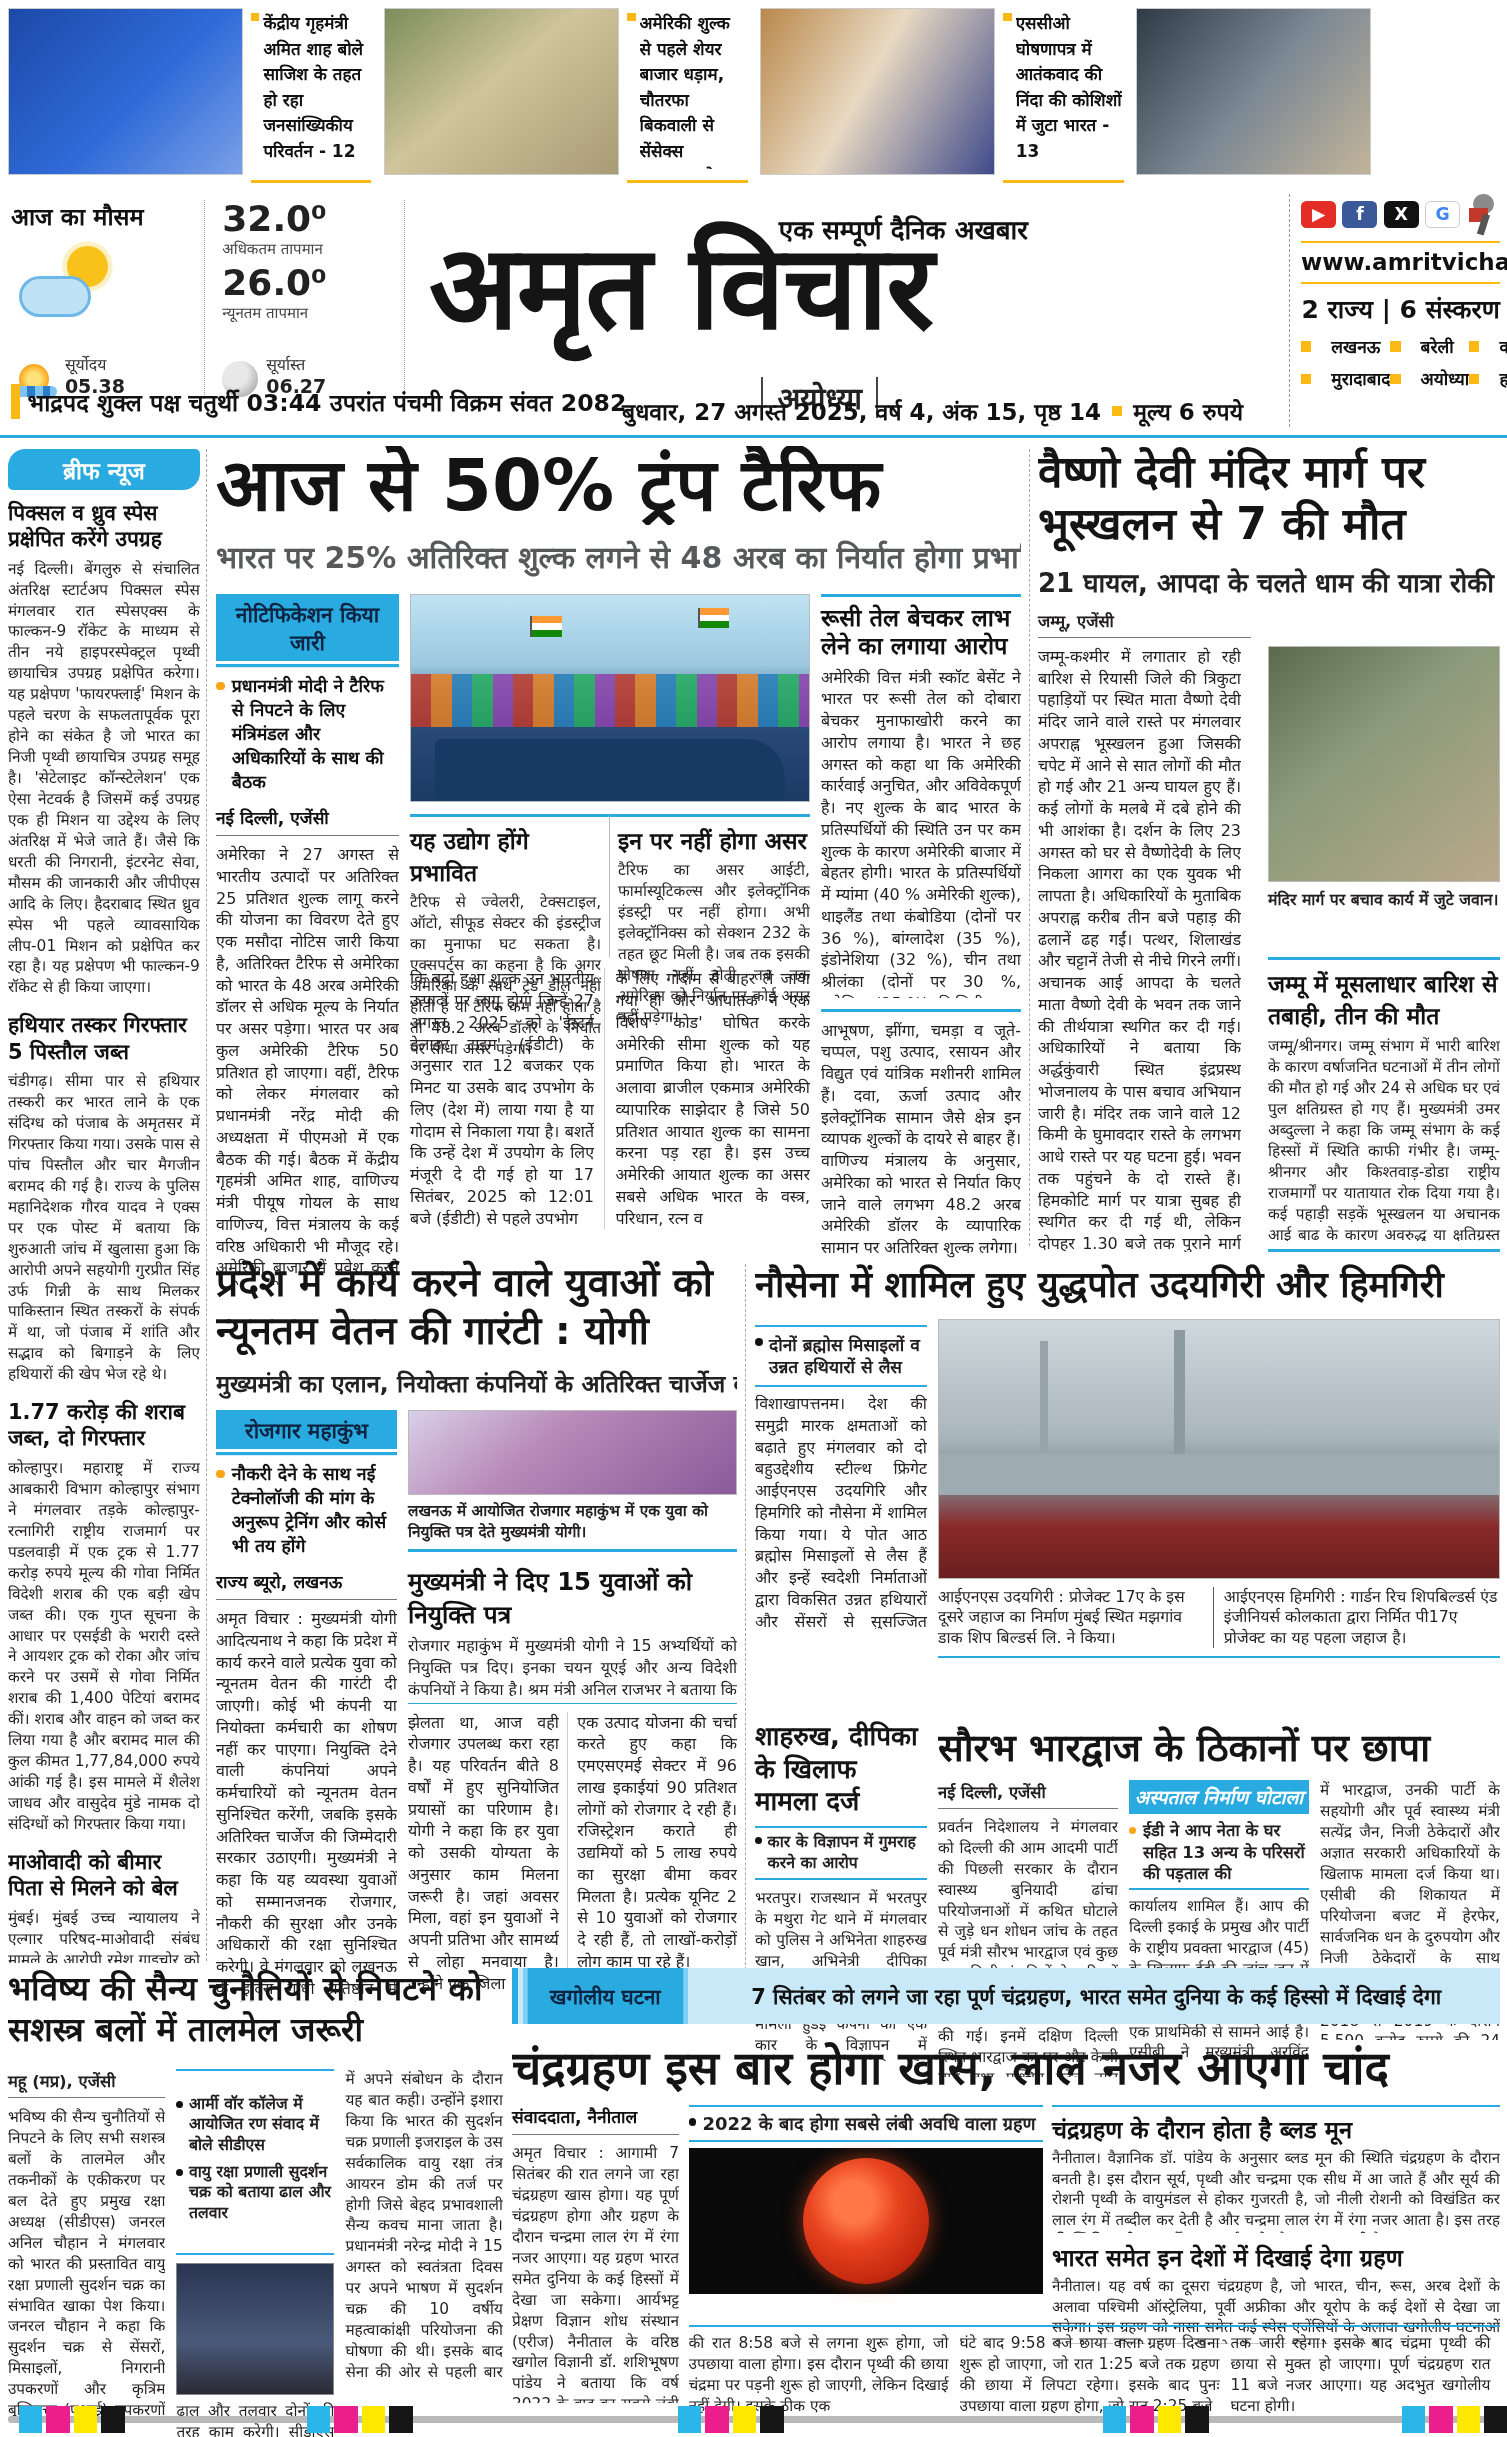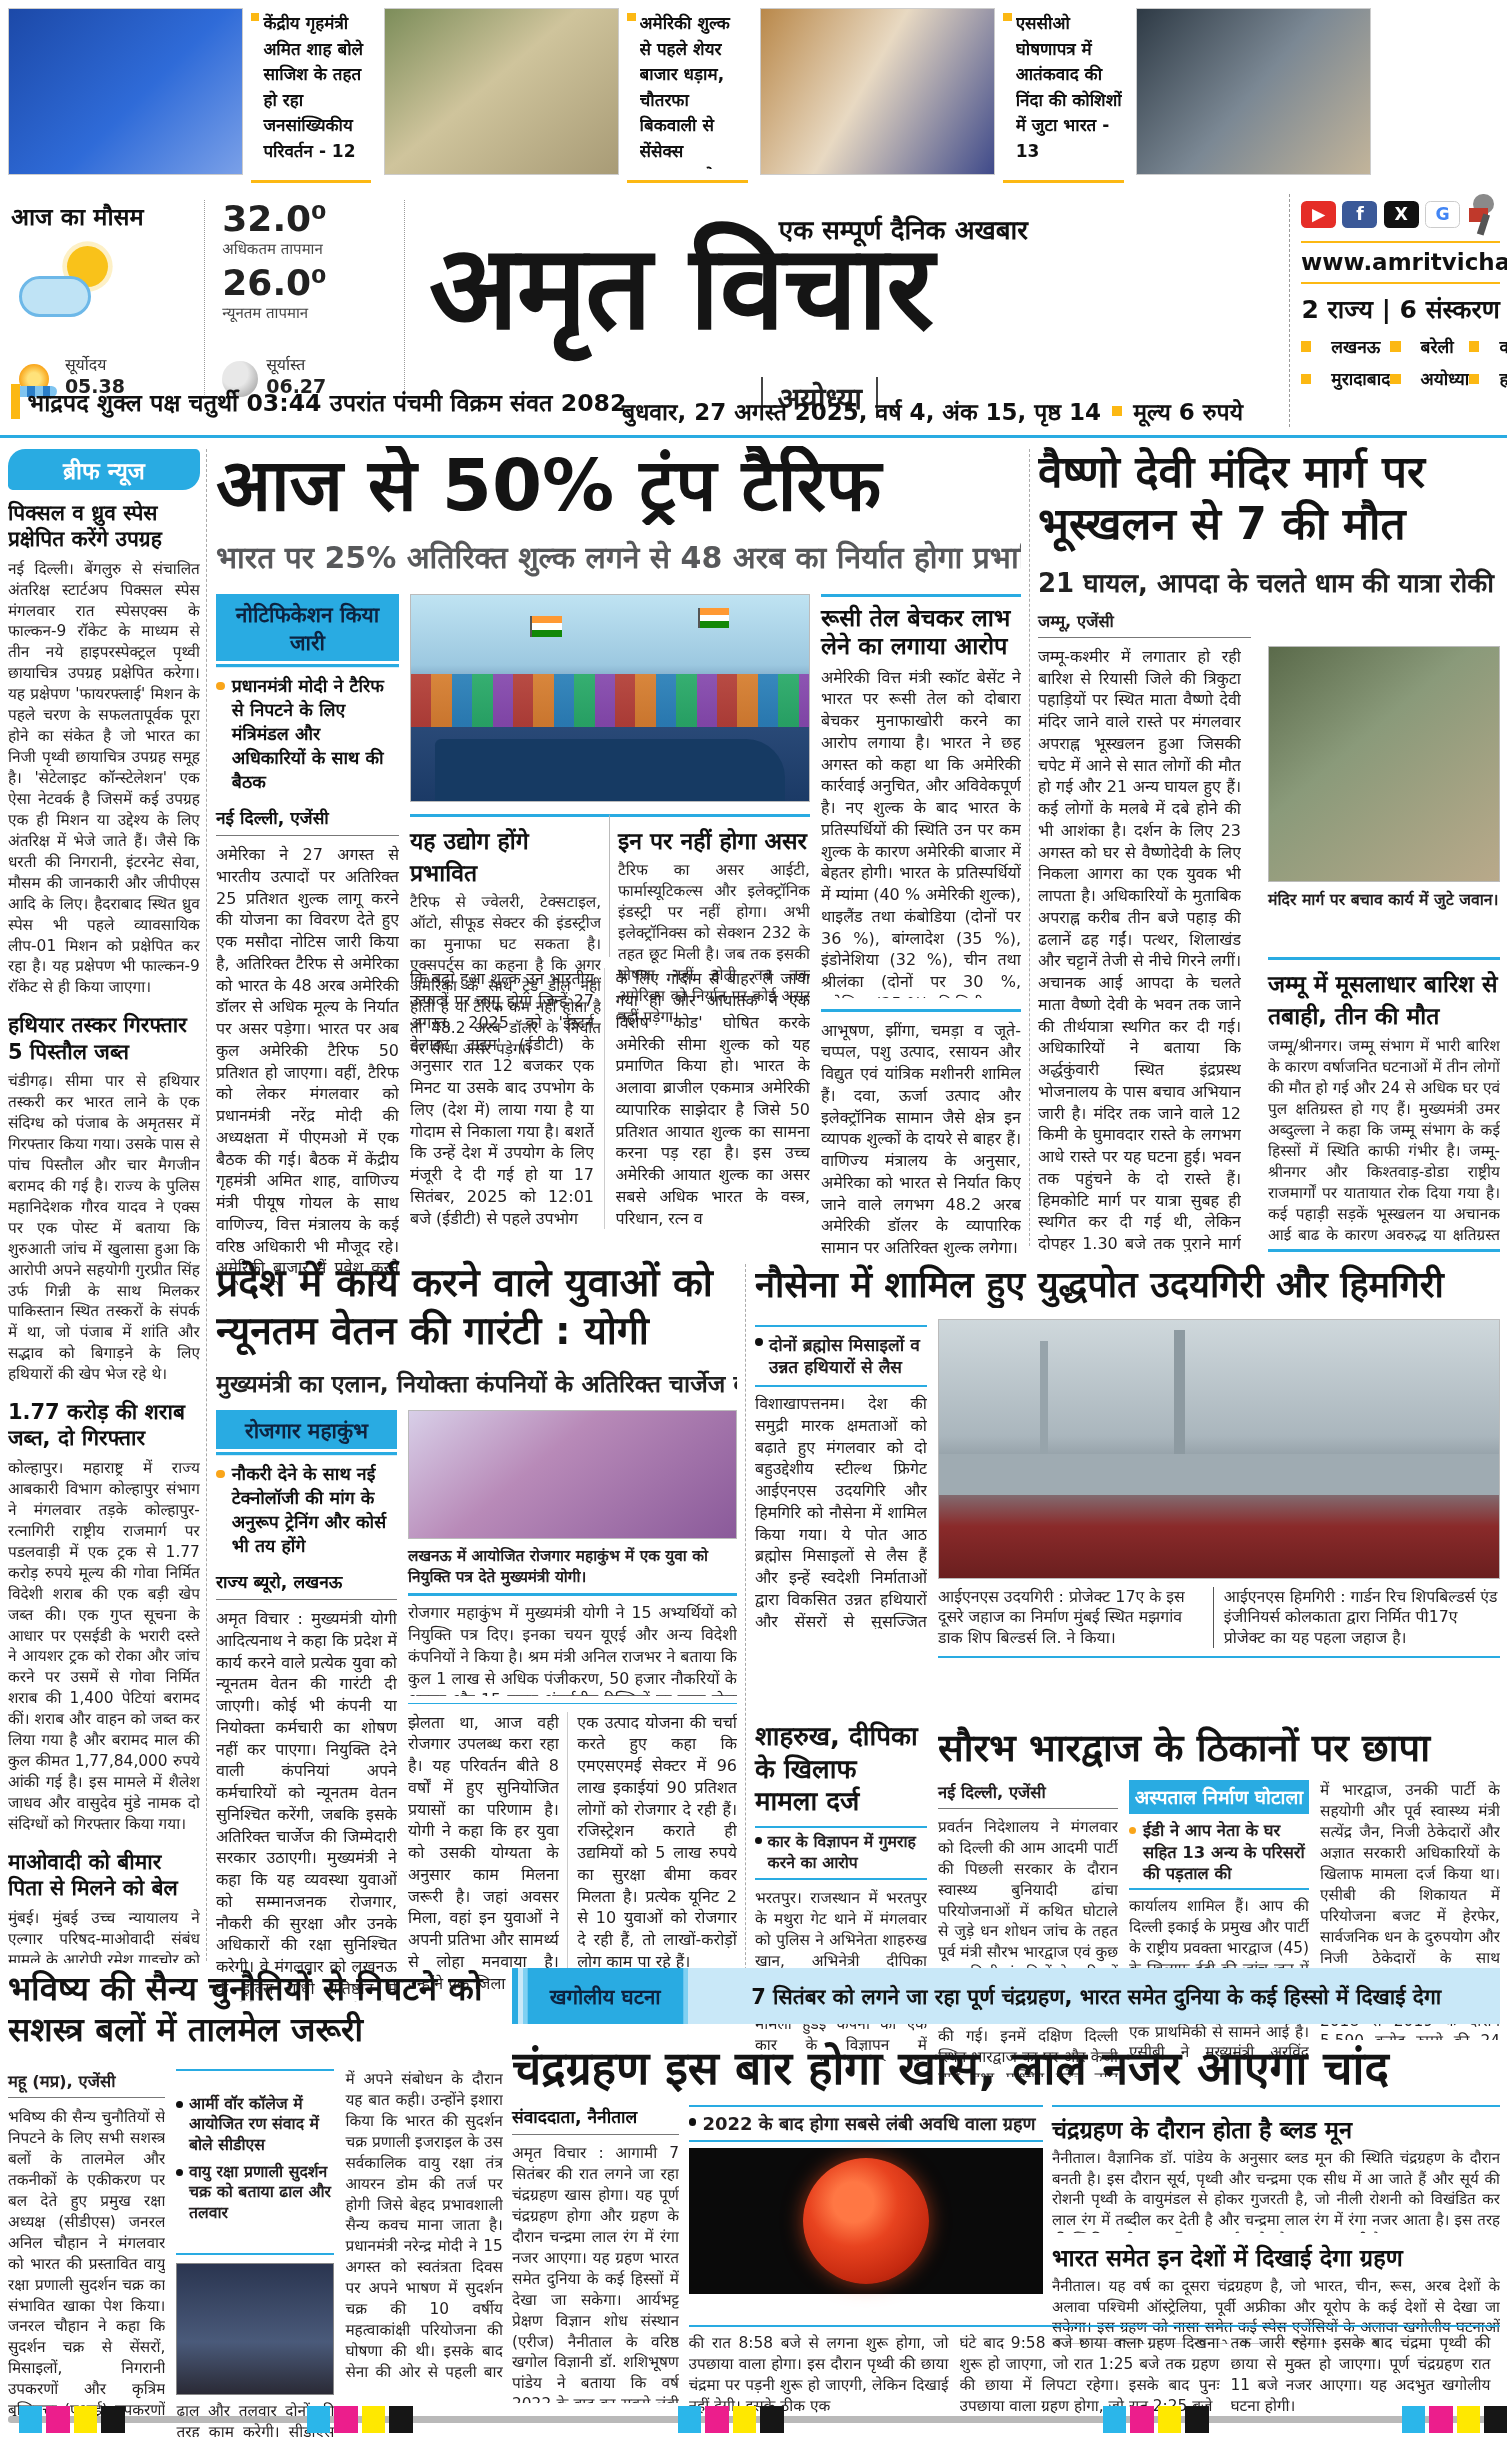--- a/index.html
+++ b/index.html
@@ -160,21 +160,21 @@
   .shah { width:172px; flex:none; }
   .sh-h { font-weight:bold; font-size:26px; line-height:1.25; color:#141414; margin-bottom:7.9px; }
   .sh-bullet { border-top:2.4px solid #29abe2; border-bottom:2.4px solid #29abe2; padding:4.7px 0 4.7px 12.6px; position:relative; font-weight:bold; font-size:15.8px; line-height:1.3; margin-bottom:7.9px; }
   .sh-bullet .sq { position:absolute; left:0; top:9.5px; width:7px; height:7px; background:#111; border-radius:50%; }
   .shah .body { font-size:15.4px; height:173px; }
   .saurabh { flex:1; }
   .sa-h { font-weight:bold; font-size:38px; color:#141414; white-space:nowrap; overflow:hidden; margin-bottom:7.9px; }
   .sa-cols { display:flex; gap:11px; height:260px; }
   .sa-cols .c { width:180px; }
   .sa-byline { font-weight:bold; font-size:16.5px; border-bottom:1.6px solid #777; padding-bottom:4.7px; margin-bottom:7.9px; }
-  .sa-box { background:#29abe2; color:#fff; font-weight:bold; font-size:19px; text-align:center; padding:3.9px 1.6px; margin-bottom:6.3px; }
+  .sa-box { background:#29abe2; color:#fff; font-weight:bold; font-size:19px; text-align:center; padding:3.9px 1.6px; margin-bottom:6.3px;font-style:italic; }
   .sa-bullet { position:relative; padding-left:14px; font-weight:bold; font-size:16.5px; line-height:1.3; border-bottom:2.4px solid #29abe2; padding-bottom:3px; margin-bottom:6.3px; }
   .sa-bullet .sq { position:absolute; left:0; top:6.3px; width:7px; height:7px; background:#f9a51a; border-radius:50%; }
   .sa-cols .body { font-size:15.4px; height:100%; }
 
   
   .cds { position:absolute; left:7.9px; top:1968px; width:495px; height:432px; }
   .c-h { font-weight:bold; font-size:33px; line-height:1.25; color:#141414; height:93px; overflow:hidden; }
   .c-cols { display:flex; gap:11px; margin-top:7.9px; height:315px; }
   .c-cols .c { width:158px; }
   .c-byline { font-weight:bold; font-size:16.5px; border-bottom:1.6px solid #777; padding-bottom:4.7px; margin-bottom:9.5px; }
@@ -437,20 +437,21 @@
     <div class="y-grid">
       <div class="y-colA">
         <div class="cyanbox">रोजगार महाकुंभ</div>
         <div class="lead-bullet"><span class="sq"></span><span>नौकरी देने के साथ नई टेक्नोलॉजी की मांग के अनुरूप ट्रेनिंग और कोर्स भी तय होंगे</span></div>
         <div class="byline">राज्य ब्यूरो, लखनऊ</div>
         <div class="body">अमृत विचार : मुख्यमंत्री योगी आदित्यनाथ ने कहा कि प्रदेश में कार्य करने वाले प्रत्येक युवा को न्यूनतम वेतन की गारंटी दी जाएगी। कोई भी कंपनी या नियोक्ता कर्मचारी का शोषण नहीं कर पाएगा। नियुक्ति देने वाली कंपनियां अपने कर्मचारियों को न्यूनतम वेतन सुनिश्चित करेंगी, जबकि इसके अतिरिक्त चार्जेज की जिम्मेदारी सरकार उठाएगी। मुख्यमंत्री ने कहा कि यह व्यवस्था युवाओं को सम्मानजनक रोजगार, नौकरी की सुरक्षा और उनके अधिकारों की रक्षा सुनिश्चित करेगी। वे मंगलवार को लखनऊ के इंदिरा गांधी प्रतिष्ठान में आयोजित तीन दिवसीय 'रोजगार महाकुंभ 2025' का उद्घाटन करने के बाद भारी संख्या में नौकरी के लिए आए युवाओं को संबोधित कर रहे थे। उन्होंने कहा कि आज यूपी की प्रतिभा की मांग देश-दुनिया में हो रही है, और जो प्रदेश कभी रोजगार के लिए पलायन का दंश</div>
       </div>
       <div class="y-colR">
         <div class="y-photo"></div>
         <div class="y-cap">लखनऊ में आयोजित रोजगार महाकुंभ में एक युवा को नियुक्ति पत्र देते मुख्यमंत्री योगी।</div>
+        <div class="y-subhead">मुख्यमंत्री ने दिए 15 युवाओं को नियुक्ति पत्र</div>
         <div class="y-subbody">रोजगार महाकुंभ में मुख्यमंत्री योगी ने 15 अभ्यर्थियों को नियुक्ति पत्र दिए। इनका चयन यूएई और अन्य विदेशी कंपनियों ने किया है। श्रम मंत्री अनिल राजभर ने बताया कि कुल 1 लाख से अधिक पंजीकरण, 50 हजार नौकरियों के अवसर और 15 हजार अंतर्राष्ट्रीय रिक्तियों पर चयन होना है। संयुक्त अरब अमीरात, सऊदी अरब, जापान और जर्मनी में भी प्लेसमेंट होंगे। इसी तरह 35 हजार घरेलू अवसर देश की अग्रणी कंपनियों से उपलब्ध कराए जाएंगे। रोजगार महाकुंभ में 100 से अधिक भर्ती साझेदार भाग ले रहे हैं, जिनमें 20 अंतर्राष्ट्रीय भर्तीकर्ता हैं। यहां 10 हजार से अधिक ऑफर लेटर जारी किए जाएंगे, जिनमें से 2 हजार से अधिक विदेशी प्लेसमेंट के लिए होंगे।</div>
         <div class="y-cont">
           <div class="c">
               <div class="body">झेलता था, आज वही रोजगार उपलब्ध करा रहा है। यह परिवर्तन बीते 8 वर्षों में हुए सुनियोजित प्रयासों का परिणाम है। योगी ने कहा कि हर युवा को उसकी योग्यता के अनुसार काम मिलना जरूरी है। जहां अवसर मिला, वहां इन युवाओं ने अपनी प्रतिभा और सामर्थ्य से लोहा मनवाया है। उन्होंने एक जिला</div>
             </div>
           <div class="c">
               <div class="body">एक उत्पाद योजना की चर्चा करते हुए कहा कि एमएसएमई सेक्टर में 96 लाख इकाईयां 90 प्रतिशत लोगों को रोजगार दे रही हैं। रजिस्ट्रेशन कराते ही उद्यमियों को 5 लाख रुपये का सुरक्षा बीमा कवर मिलता है। प्रत्येक यूनिट 2 से 10 युवाओं को रोजगार दे रही हैं, तो लाखों-करोड़ों लोग काम पा रहे हैं।</div>
             </div>
         </div>
       </div>

